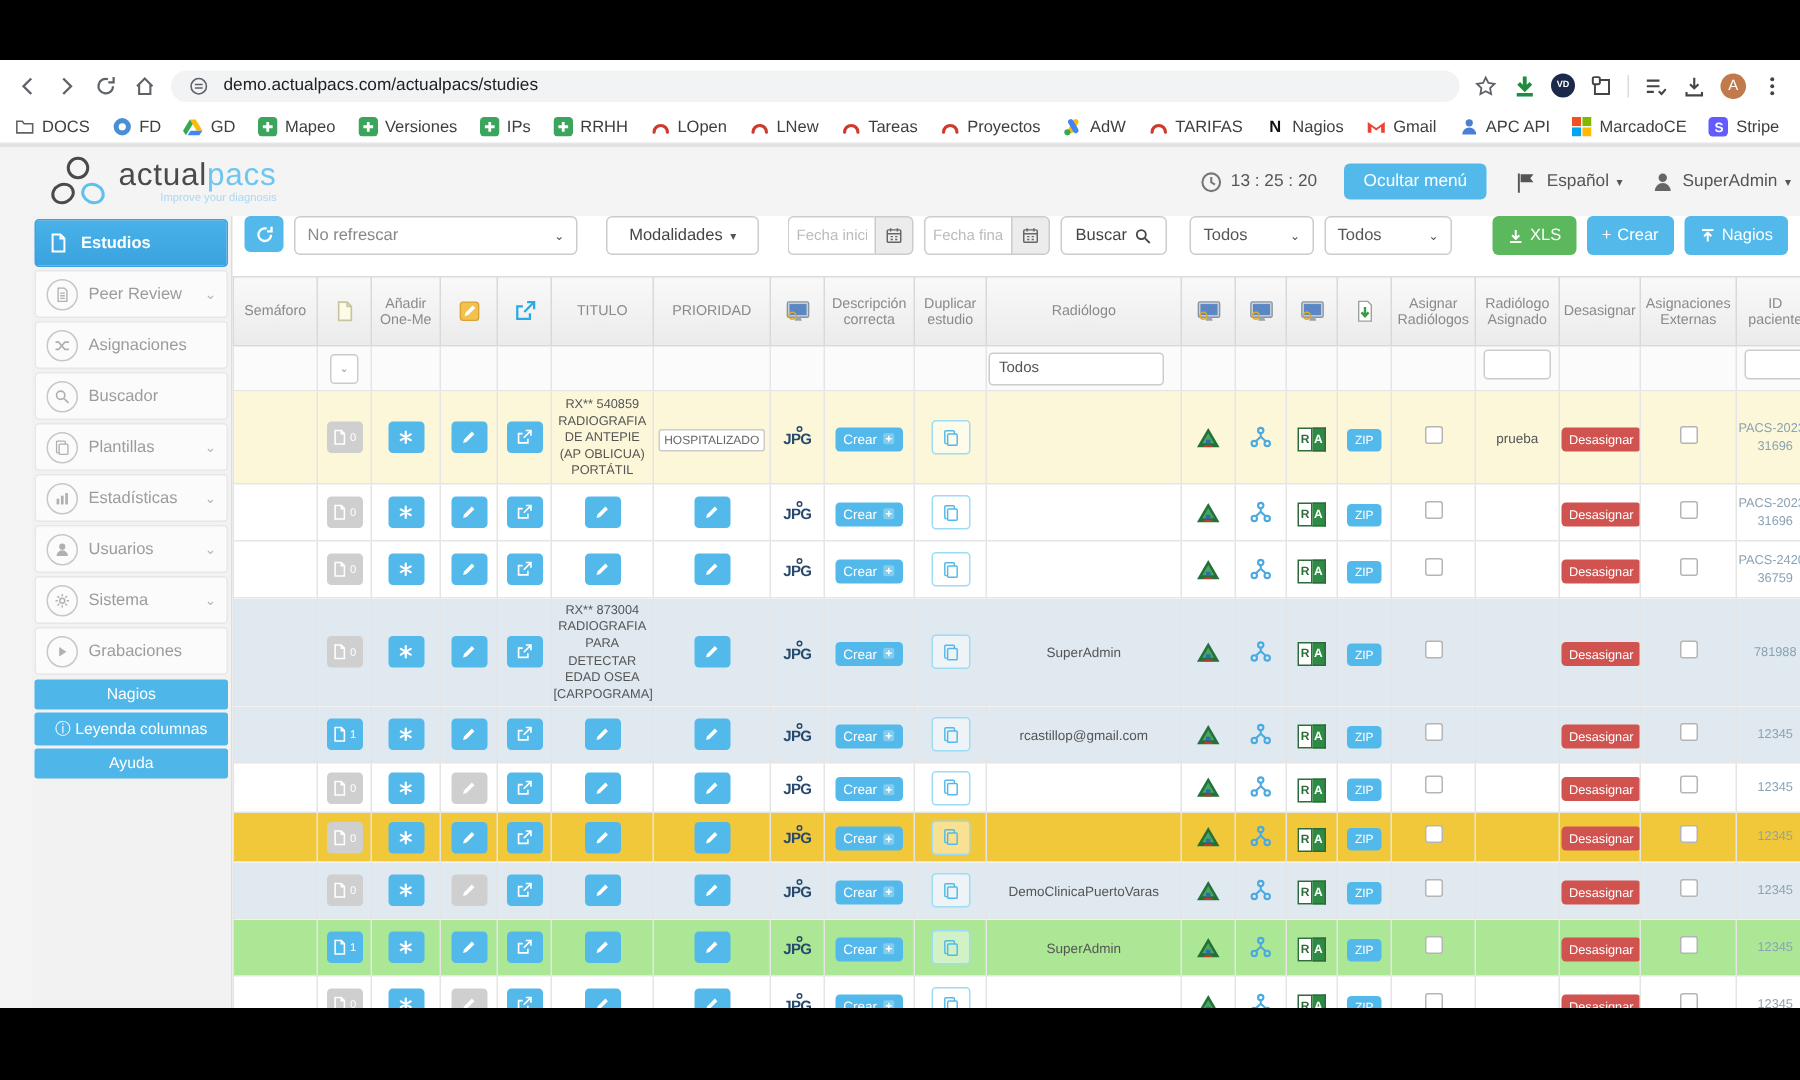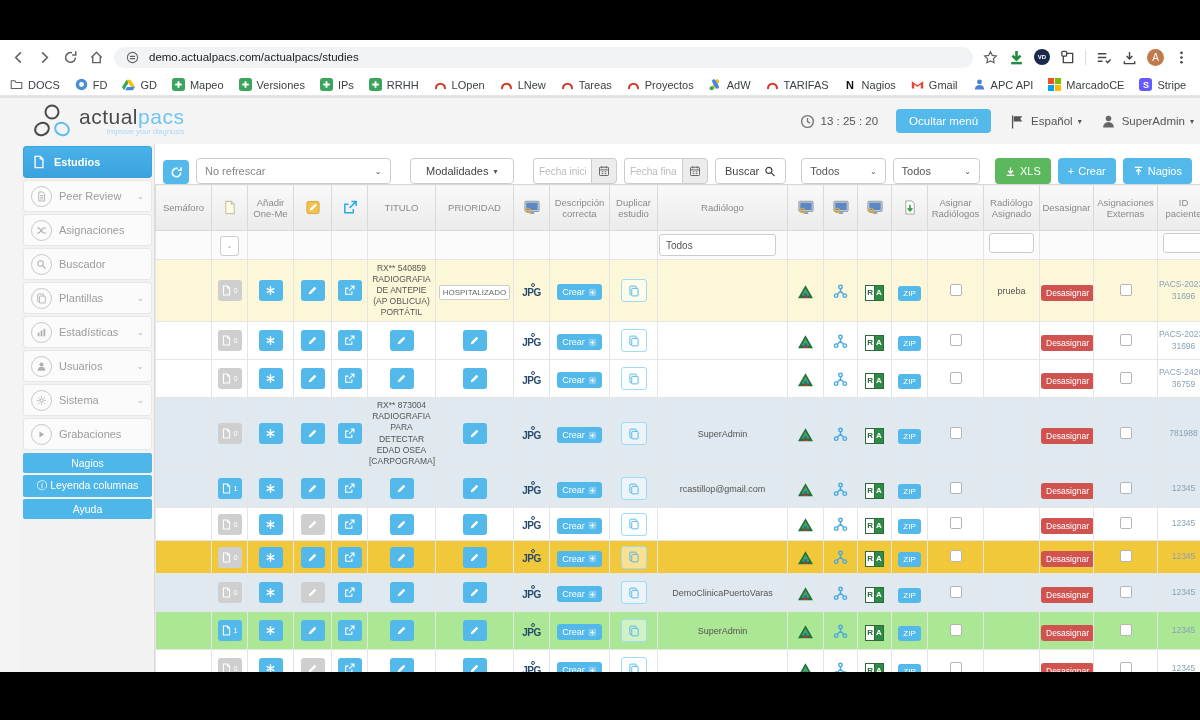--- a/index.html
+++ b/index.html
@@ -57,21 +57,21 @@
         align-items:center;justify-content:center;color:#b0b0b0;flex:0 0 auto;}
   .circ svg{width:11px;height:11px;}
   .side-item.active .circ{border:none;color:#fff;width:16px;height:16px;}
   .side-item.active .circ svg{width:14px;height:14px;}
   .side-chev{margin-left:auto;color:#b5b5b5;font-size:9px;}
   .side-buttons{margin:2px;display:flex;flex-direction:column;gap:2px;}
   .sbtn{background:#4fb6ea;color:#fff;font-size:10.5px;text-align:center;padding:4px 0;border-radius:2px;}
 
   
   .main{flex:1;background:#fff;border-left:1px solid #ddd;display:flex;flex-direction:column;min-width:0;}
-  .toolbar{height:40px;flex:0 0 40px;display:flex;align-items:flex-end;gap:7px;padding:0 8px;}
+  .toolbar{height:40px;flex:0 0 40px;display:flex;align-items:flex-start;gap:7px;padding:0 8px;}
   .tb-ibtn{width:26px;height:24px;background:#53b9ea;border-radius:4px;color:#fff;display:inline-flex;
            align-items:center;justify-content:center;flex:0 0 auto;}
   .tb-ibtn svg{width:13px;height:13px;}
   .tb-select{height:26px;border:1px solid #ccc;border-radius:4px;background:#fff;display:inline-flex;
              align-items:center;font-size:11px;color:#888;padding:0 8px;justify-content:space-between;}
   .tb-btnw{height:26px;border:1px solid #ccc;border-radius:4px;background:#fff;display:inline-flex;
            align-items:center;justify-content:center;gap:5px;font-size:11px;color:#444;padding:0 9px;}
   .date-grp{display:inline-flex;height:26px;}
   .date-grp input{width:58px;border:1px solid #ccc;border-right:none;border-radius:4px 0 0 4px;
                   font-size:10px;padding:0 5px;color:#555;font-family:inherit;}
@@ -552,21 +552,21 @@
               </span>
           </span>
           <span class="tb-select" style="width:106px;margin-left:8px">
             <span style="color:#555">Todos</span>
             <span class="chev">⌄</span>
           </span>
           <span class="tb-select" style="width:110px">
             <span style="color:#555">Todos</span>
             <span class="chev">⌄</span>
           </span>
-          <span class="tb-cbtn green" style="margin-left:8px">
+          <span class="tb-cbtn green" style="margin-left:20px">
             <span class="nav-ic" style="width:11px;height:11px">
                 <svg viewBox="0 0 16 16" fill="none" stroke="#fff" stroke-width="1.9">
                   <path d="M8 2v8M4.5 7L8 10.5 11.5 7"></path>
                   <path d="M2.5 13.5h11"></path>
                 </svg>
               </span>
             <span>XLS</span>
           </span>
           <span class="tb-cbtn blue">
             <span>+</span>

